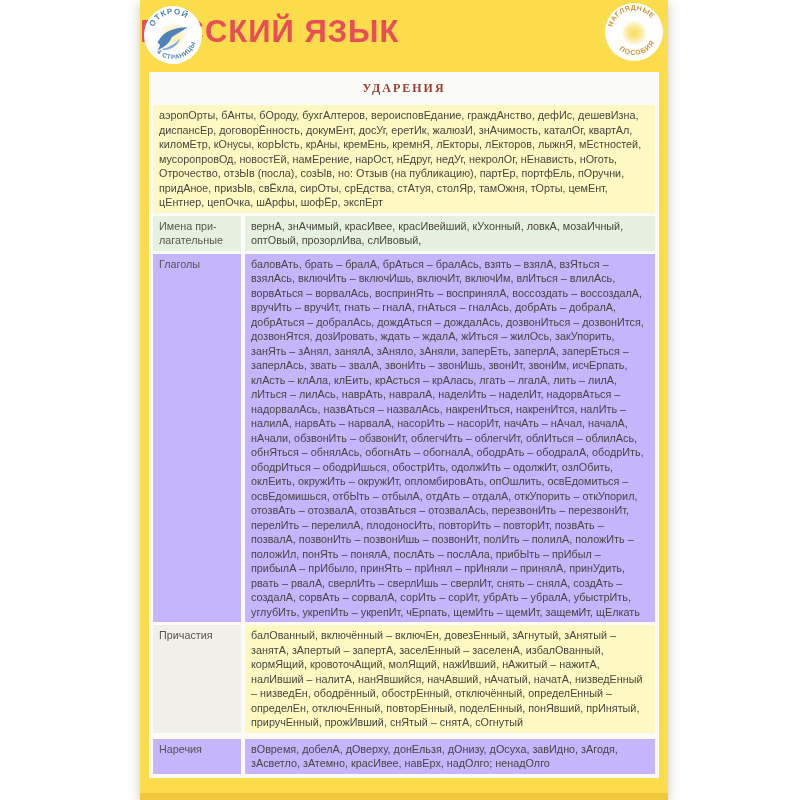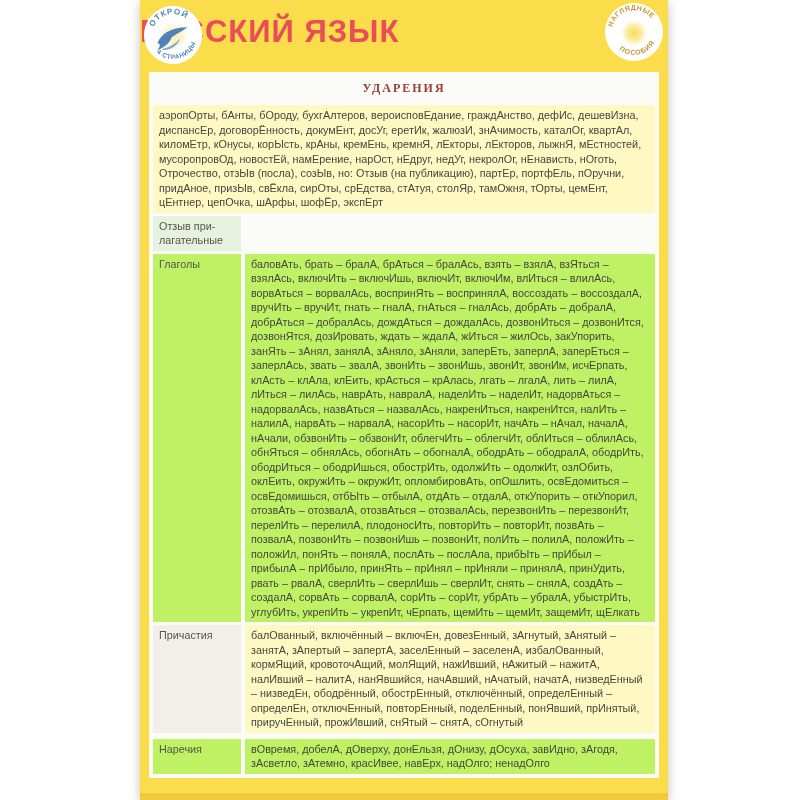--- a/index.html
+++ b/index.html
@@ -39,21 +39,21 @@
   .row{display:flex;gap:4px;margin-bottom:3px;}
   .cell{
     font-size:10.8px;line-height:14.5px;color:#47453F;
     padding:3px 6px;box-sizing:border-box;
   }
   .label{width:88px;flex:0 0 88px;color:#56544C;}
   .content{flex:1;}
   .bg-white{background:#fef9c3;}
   .lab-gray{background:#F0EFEA;}
   .bg-green{background:#E6F2DF;}
-  .bg-peach{background:#bef264;}
+  .bg-peach{background:#c4b5fd;}
 </style>
 </head>
 <body>
 
 <div class="card">
 
   <div class="poster-title">РУССКИЙ ЯЗЫК</div>
 
   <div class="badge badge-left">
     <svg viewBox="0 0 60 60" width="60" height="60">
@@ -104,21 +104,22 @@
   <div class="sheet">
     <div class="sheet-heading">УДАРЕНИЯ</div>
 
     <div class="stress-table">
 
       <div class="row">
         <div class="cell content bg-white">аэропОрты, бАнты, бОроду, бухгАлтеров, вероисповЕдание, граждАнство, дефИс, дешевИзна, диспансЕр, договорЁнность, докумЕнт, досУг, еретИк, жалюзИ, знАчимость, каталОг, квартАл, киломЕтр, кОнусы, корЫсть, крАны, кремЕнь, кремнЯ, лЕкторы, лЕкторов, лыжнЯ, мЕстностей, мусоропровОд, новостЕй, намЕрение, нарОст, нЕдруг, недУг, некролОг, нЕнависть, нОготь, Отрочество, отзЫв (посла), созЫв, но: Отзыв (на публикацию), партЕр, портфЕль, пОручни, придАное, призЫв, свЁкла, сирОты, срЕдства, стАтуя, столЯр, тамОжня, тОрты, цемЕнт, цЕнтнер, цепОчка, шАрфы, шофЁр, экспЕрт</div>
       </div>
 
       <div class="row">
-        <div class="cell label bg-green">Отзыв при-лагательные</div>
+        <div class="cell label bg-green">Имена при-лагательные</div>
+        <div class="cell content bg-green">вернА, знАчимый, красИвее, красИвейший, кУхонный, ловкА, мозаИчный, оптОвый, прозорлИва, слИвовый,</div>
       </div>
 
       <div class="row">
         <div class="cell label bg-peach">Глаголы</div>
         <div class="cell content bg-peach">баловАть, брать – бралА, брАться – бралАсь, взять – взялА, взЯться – взялАсь, включИть – включИшь, включИт, включИм, влИться – влилАсь, ворвАться – ворвалАсь, воспринЯть – воспринялА, воссоздать – воссоздалА, вручИть – вручИт, гнать – гналА, гнАться – гналАсь, добрАть – добралА, добрАться – добралАсь, дождАться – дождалАсь, дозвонИться – дозвонИтся, дозвонЯтся, дозИровать, ждать – ждалА, жИться – жилОсь, закУпорить, занЯть – зАнял, занялА, зАняло, зАняли, заперЕть, заперлА, заперЕться – заперлАсь, звать – звалА, звонИть – звонИшь, звонИт, звонИм, исчЕрпать, клАсть – клАла, клЕить, крАсться – крАлась, лгать – лгалА, лить – лилА, лИться – лилАсь, наврАть, навралА, наделИть – наделИт, надорвАться – надорвалАсь, назвАться – назвалАсь, накренИться, накренИтся, налИть – налилА, нарвАть – нарвалА, насорИть – насорИт, начАть – нАчал, началА, нАчали, обзвонИть – обзвонИт, облегчИть – облегчИт, облИться – облилАсь, обнЯться – обнялАсь, обогнАть – обогналА, ободрАть – ободралА, ободрИть, ободрИться – ободрИшься, обострИть, одолжИть – одолжИт, озлОбить, оклЕить, окружИть – окружИт, опломбировАть, опОшлить, освЕдомиться – освЕдомишься, отбЫть – отбылА, отдАть – отдалА, откУпорить – откУпорил, отозвАть – отозвалА, отозвАться – отозвалАсь, перезвонИть – перезвонИт, перелИть – перелилА, плодоносИть, повторИть – повторИт, позвАть – позвалА, позвонИть – позвонИшь – позвонИт, полИть – полилА, положИть – положИл, понЯть – понялА, послАть – послАла, прибЫть – прИбыл – прибылА – прИбыло, принЯть – прИнял – прИняли – принялА, принУдить, рвать – рвалА, сверлИть – сверлИшь – сверлИт, снять – снялА, создАть – создалА, сорвАть – сорвалА, сорИть – сорИт, убрАть – убралА, убыстрИть, углубИть, укрепИть – укрепИт, чЕрпать, щемИть – щемИт, защемИт, щЕлкать</div>
       </div>
 
       <div class="row">
         <div class="cell label lab-gray">Причастия</div>
         <div class="cell content bg-white">балОванный, включённый – включЕн, довезЕнный, зАгнутый, зАнятый – занятА, зАпертый – запертА, заселЕнный – заселенА, избалОванный, кормЯщий, кровоточАщий, молЯщий, нажИвший, нАжитый – нажитА, налИвший – налитА, нанЯвшийся, начАвший, нАчатый, начатА, низведЕнный – низведЕн, ободрённый, обострЕнный, отключённый, определЕнный – определЕн, отключЕнный, повторЕнный, поделЕнный, понЯвший, прИнятый, приручЕнный, прожИвший, снЯтый – снятА, сОгнутый</div>

